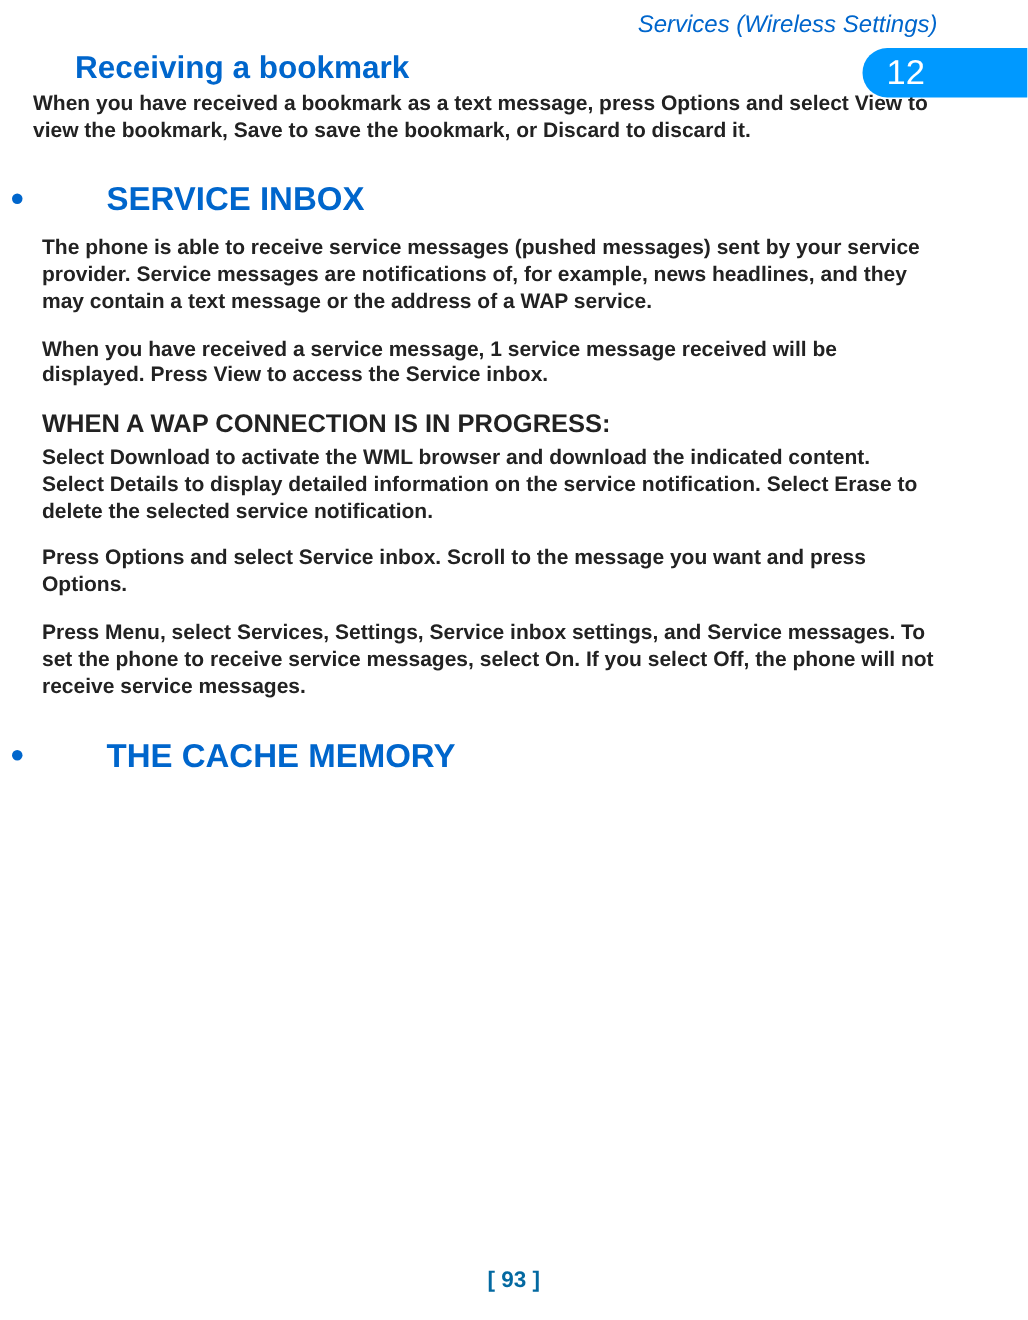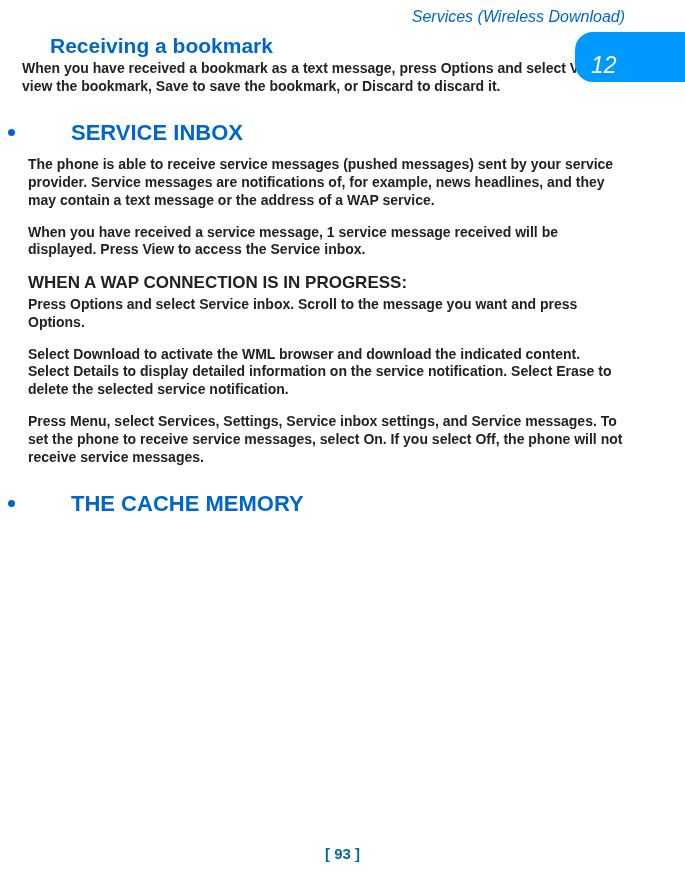--- a/index.html
+++ b/index.html
@@ -21,27 +21,26 @@
       color: #0066cc;
       font-style: italic;
       font-size: 16px;
     }
     .chapter-tab {
       position: absolute;
       top: 32px;
       right: 0;
       background: #0099ff;
       color: #ffffff;
-      padding: 20px 38px 3px 16px;
+      padding: 3px 38px 3px 16px;
       border-radius: 18px 0 0 18px;
       font-size: 23px;
       font-weight: normal;
       width: 110px;
       text-align: left;
-      font-style: italic;
     }
     .content {
       padding: 8px 60px 0 22px;
     }
     .blue-heading {
       color: #0066cc;
       font-size: 21px;
       font-weight: bold;
       margin-bottom: 2px;
       margin-left: 28px;
@@ -89,42 +88,42 @@
       width: 100%;
       text-align: center;
       color: #0369a1;
       font-size: 15px;
       font-weight: bold;
     }
   </style>
 </head>
 <body>
 
-<div class="header-section">Services (Wireless Download)</div>
+<div class="header-section">Services (Wireless Settings)</div>
 
 <div class="chapter-tab">12</div>
 
 <div class="content">
 
   <div class="blue-heading">Receiving a bookmark</div>
   <div class="body-text">When you have received a bookmark as a text message, press Options and select View to view the bookmark, Save to save the bookmark, or Discard to discard it.</div>
 
   <div class="bullet-heading">
     <span class="bullet-dot"></span>
     <span>SERVICE INBOX</span>
   </div>
 
   <div class="inner-content">
     <div class="body-text">The phone is able to receive service messages (pushed messages) sent by your service provider. Service messages are notifications of, for example, news headlines, and they may contain a text message or the address of a WAP service.</div>
 
     <div class="body-text">When you have received a service message, 1 service message received will be displayed. Press View to access the Service inbox.</div>
 
     <div class="bold-sub">WHEN A WAP CONNECTION IS IN PROGRESS:</div>
+    <div class="body-text">Select Download to activate the WML browser and download the indicated content. Select Details to display detailed information on the service notification. Select Erase to delete the selected service notification.</div>
     <div class="body-text">Press Options and select Service inbox. Scroll to the message you want and press Options.</div>
-    <div class="body-text">Select Download to activate the WML browser and download the indicated content. Select Details to display detailed information on the service notification. Select Erase to delete the selected service notification.</div>
 
     <div class="body-text">Press Menu, select Services, Settings, Service inbox settings, and Service messages. To set the phone to receive service messages, select On. If you select Off, the phone will not receive service messages.</div>
   </div>
 
   <div class="bullet-heading">
     <span class="bullet-dot"></span>
     <span>THE CACHE MEMORY</span>
   </div>
 
 </div>

